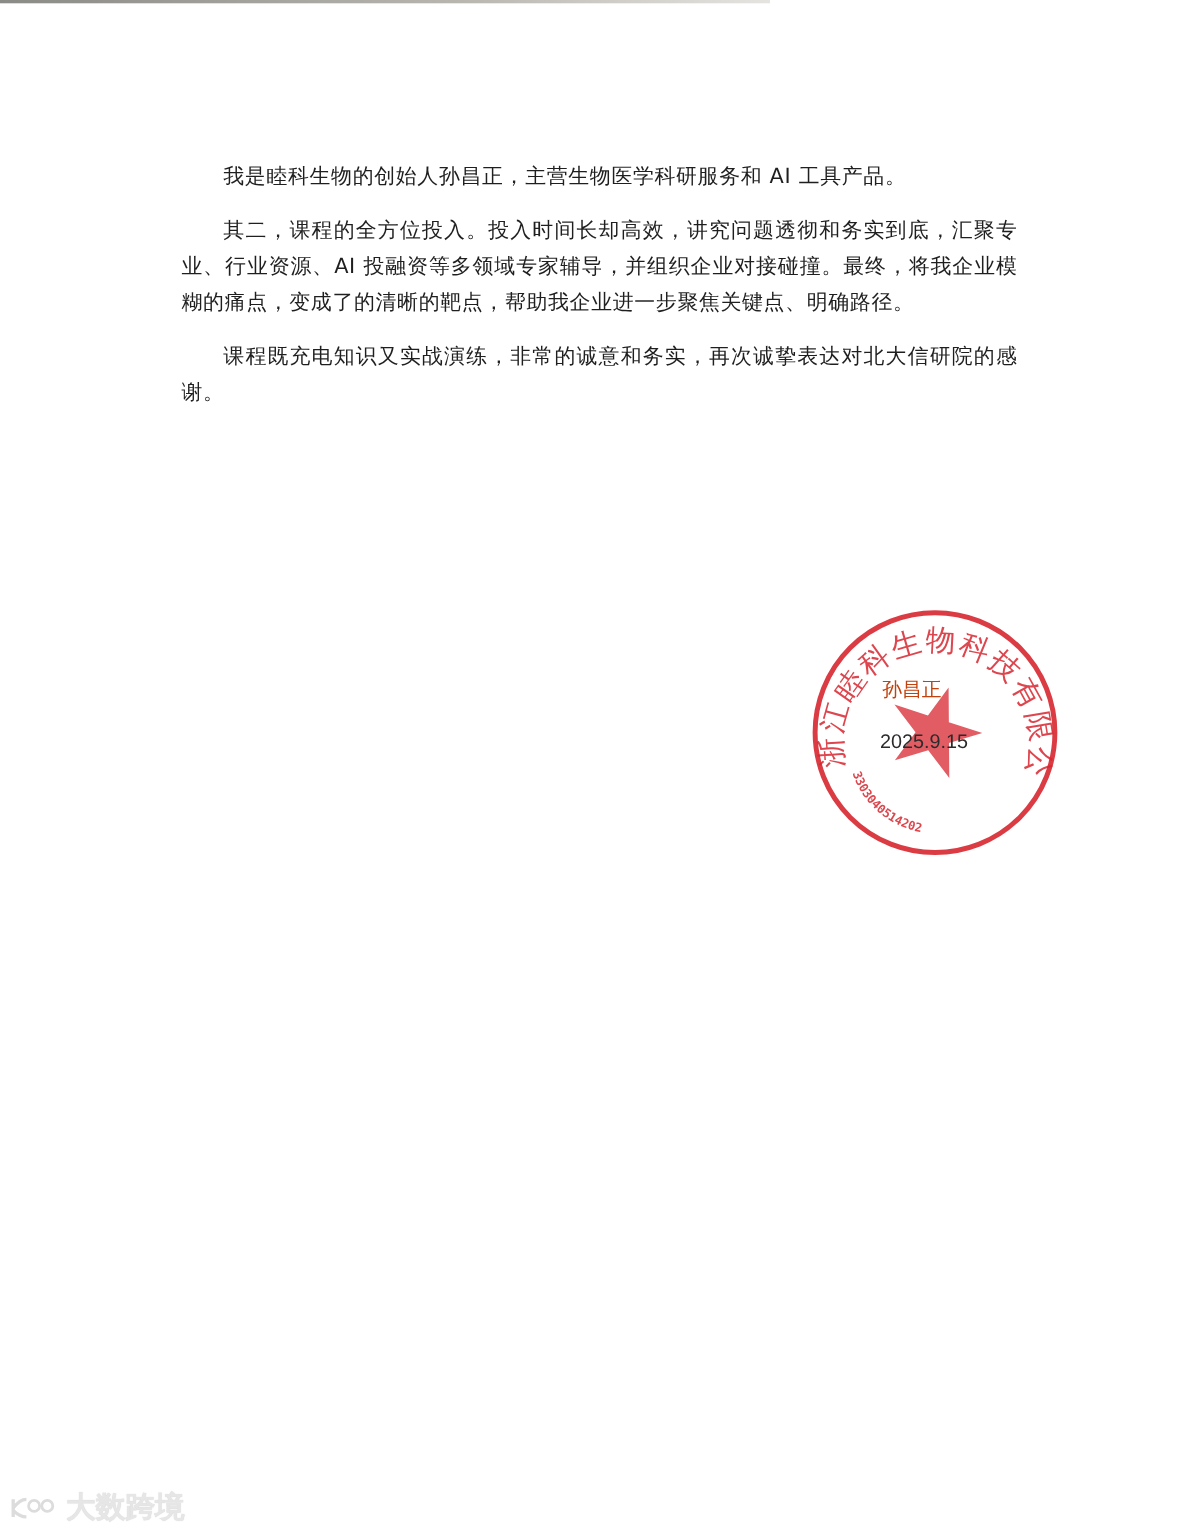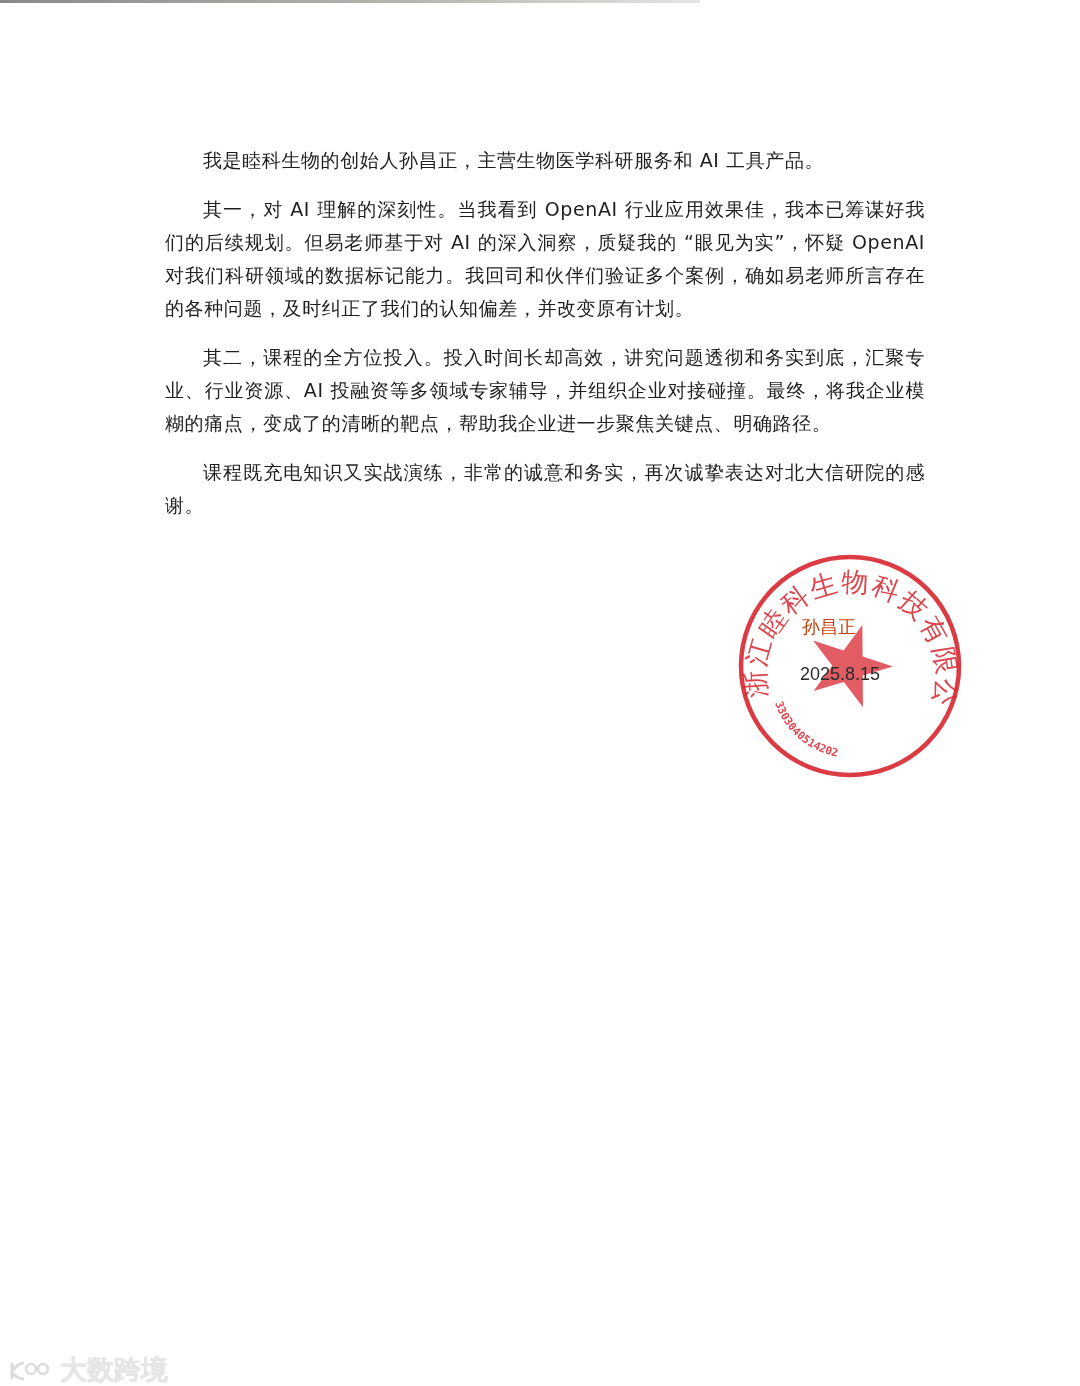--- a/index.html
+++ b/index.html
@@ -36,42 +36,41 @@
   }
   .wm-logo { width:42px; height:22px; }
 </style>
 </head>
 <body>
 
 <div class="top-edge"></div>
 
 <div class="letter">
   <p class="para">我是睦科生物的创始人孙昌正，主营生物医学科研服务和 AI 工具产品。</p>
-  <p class="para">其一，对 AI 理解的深刻性。当我看到 OpenAI 行业应用效果佳，我本已筹谋好我们的后续规划。但易老师基于对 AI 的深入洞察，质疑我的 “眼见为实”，怀疑 OpenAI 对我们科研领域的数据标记能力。我回司和伙伴们验证多个案例，确如易老师所言存在的各种问题，及时纠正了我们的认知偏差，并改变原有计划。</p>
   <p class="para">其二，课程的全方位投入。投入时间长却高效，讲究问题透彻和务实到底，汇聚专业、行业资源、AI 投融资等多领域专家辅导，并组织企业对接碰撞。最终，将我企业模糊的痛点，变成了的清晰的靶点，帮助我企业进一步聚焦关键点、明确路径。</p>
   <p class="para">课程既充电知识又实战演练，非常的诚意和务实，再次诚挚表达对北大信研院的感谢。</p>
 </div>
 
 <svg class="stamp" viewBox="0 0 226 226">
   <defs>
     <path id="arcTop" d="M 32 150 A 86 86 0 1 1 196 150"></path>
     <path id="arcBottom" d="M 38 150 A 80 80 0 0 0 150 196"></path>
   </defs>
   <circle cx="113" cy="113" r="109" fill="none" stroke="#d7262f" stroke-width="4.5" opacity="0.9"></circle>
   <polygon points="113,70 123,100 155,100 129,118 139,148 113,130 87,148 97,118 71,100 103,100" fill="#d7262f" opacity="0.75" transform="rotate(18 113 110)"></polygon>
   <text font-size="27" fill="#d7262f" opacity="0.85" font-family="DejaVu Serif, serif" letter-spacing="2">
     <textPath href="#arcTop" startOffset="2%">浙江睦科生物科技有限公司</textPath>
   </text>
   <text font-size="11" fill="#d7262f" opacity="0.85" font-family="DejaVu Sans Mono, monospace" font-weight="bold">
     <textPath href="#arcBottom">3303040514202</textPath>
   </text>
 </svg>
 
 <div class="sig">孙昌正</div>
-<div class="date">2025.8.15</div>
+<div class="date">2025.9.15</div>
 
 <div class="watermark">
   <svg class="wm-logo" viewBox="0 0 42 22">
     <path d="M4 4 L4 20 M4 12 Q10 4 16 4 M4 14 Q10 20 16 20" stroke="#dcdcdc" stroke-width="3" fill="none"></path>
     <circle cx="23" cy="10" r="5" stroke="#dcdcdc" stroke-width="2.5" fill="none"></circle>
     <circle cx="35" cy="10" r="5" stroke="#dcdcdc" stroke-width="2.5" fill="none"></circle>
   </svg>
   <span>大数跨境</span>
 </div>
 

